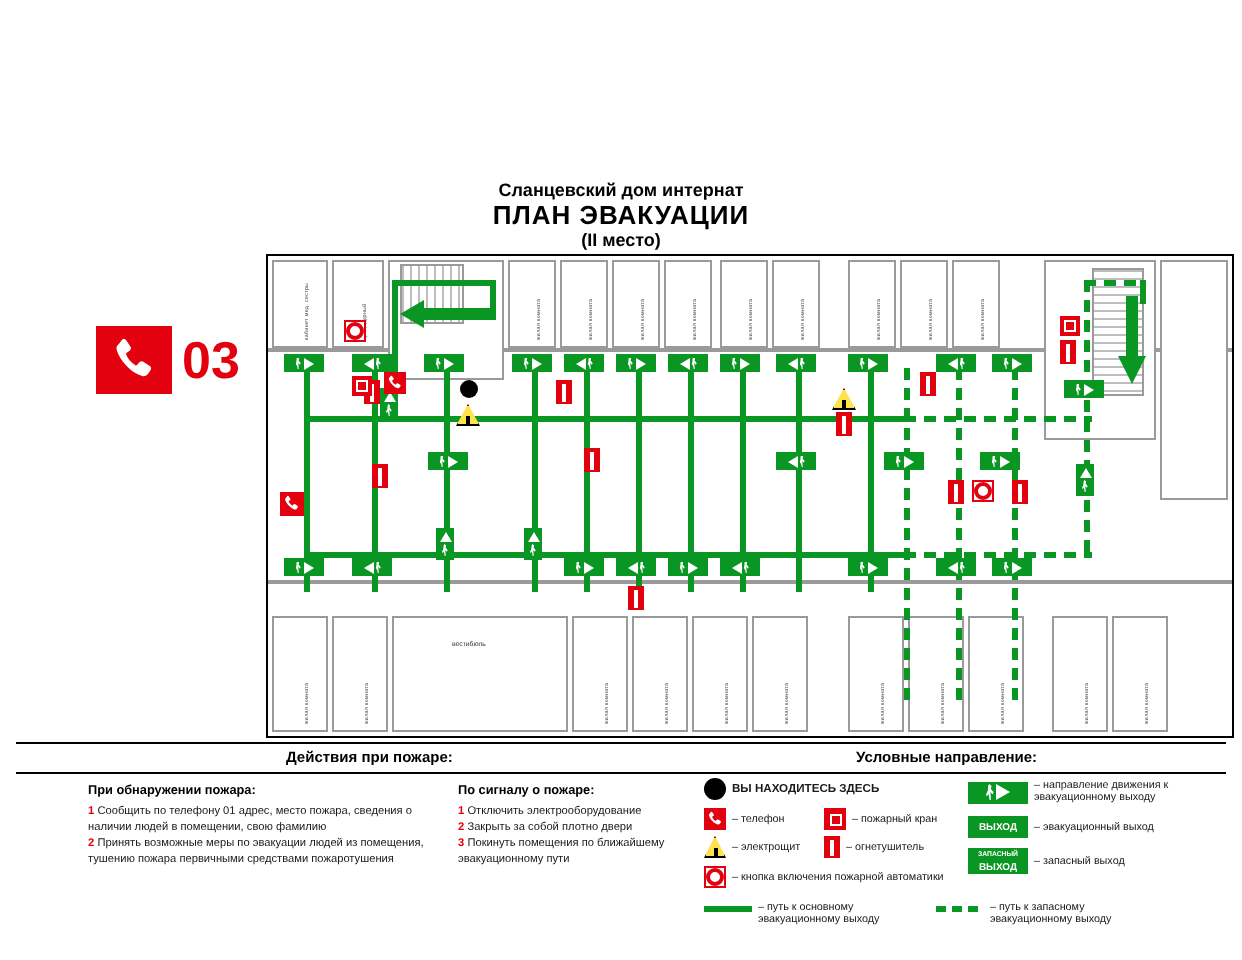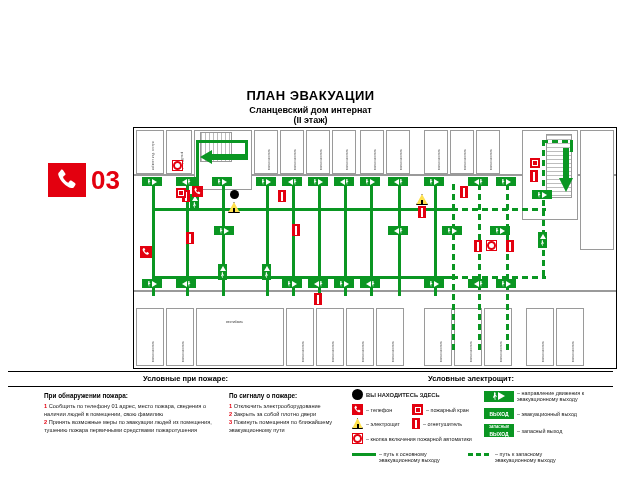--- a/index.html
+++ b/index.html
@@ -90,23 +90,23 @@
       justify-content:center;gap:1px;box-sizing:border-box;color:#fff;
       font-size:5px;font-weight:bold;padding:0 1px;}
   .line-solid{width:24px;height:3px;background:#0a9622;}
   .line-dash{width:24px;height:3px;
       background:repeating-linear-gradient(to right,#0a9622 0 5px,transparent 5px 8px);}
 </style>
 </head>
 <body>
 
 <div id="title-block">
+  <div id="title-sub">Сланцевский дом интернат</div>
   <div id="title-main">ПЛАН ЭВАКУАЦИИ</div>
-  <div id="title-sub">Сланцевский дом интернат</div>
-  <div id="title-floor">(II этаж)</div>
+  <div id="title-floor">(II место)</div>
 </div>
 
 <div id="phone01">
   <div class="box">
     <svg viewBox="0 0 24 24">
         <path fill="#fff" d="M6.6 2.5c.6-.4 1.4-.2 1.8.4l2 3c.4.6.2 1.4-.4 1.8l-1.4 1c-.2.2-.3.5-.2.8.5 1.6 2.3 3.8 4.2 4.9.3.2.6.1.8-.1l1.1-1.3c.4-.5 1.2-.6 1.8-.2l3 2c.6.4.8 1.2.4 1.8l-1.2 1.8c-.6.9-1.7 1.3-2.7 1C11.2 18.2 5.6 12.8 4 7.3c-.3-1 .1-2.1 1-2.7l1.6-2.1z"></path>
       </svg>
   </div>
   <div class="num">03</div>
 </div>
@@ -394,22 +394,22 @@
   <div class="ico ico-btn" style="left:38px;top:32px;width:11px;height:11px;">
       <u></u>
     </div>
   <div class="ico ico-btn" style="left:352px;top:112px;width:11px;height:11px;">
       <u></u>
     </div>
 </div>
 
 <div id="hr-top"></div>
 <div id="hr-bot"></div>
-<div id="hdr-actions">Условные при пожаре:</div>
-<div id="hdr-legend">Условные электрощит:</div>
+<div id="hdr-actions">Действия при пожаре:</div>
+<div id="hdr-legend">Условные направление:</div>
 
 <div class="col" style="left:44px;top:392px;width:175px;">
   <h4>При обнаружении пожара:</h4>
   <p><span class="n">1</span>
      <span>Сообщить по телефону 01 адрес, место пожара, сведения о наличии людей в помещении, свою фамилию</span></p>
   <p><span class="n">2</span>
      <span>Принять возможные меры по эвакуации людей из помещения, тушению пожара первичными средствами пожаротушения</span></p>
 </div>
 
 <div class="col" style="left:229px;top:392px;width:135px;">

